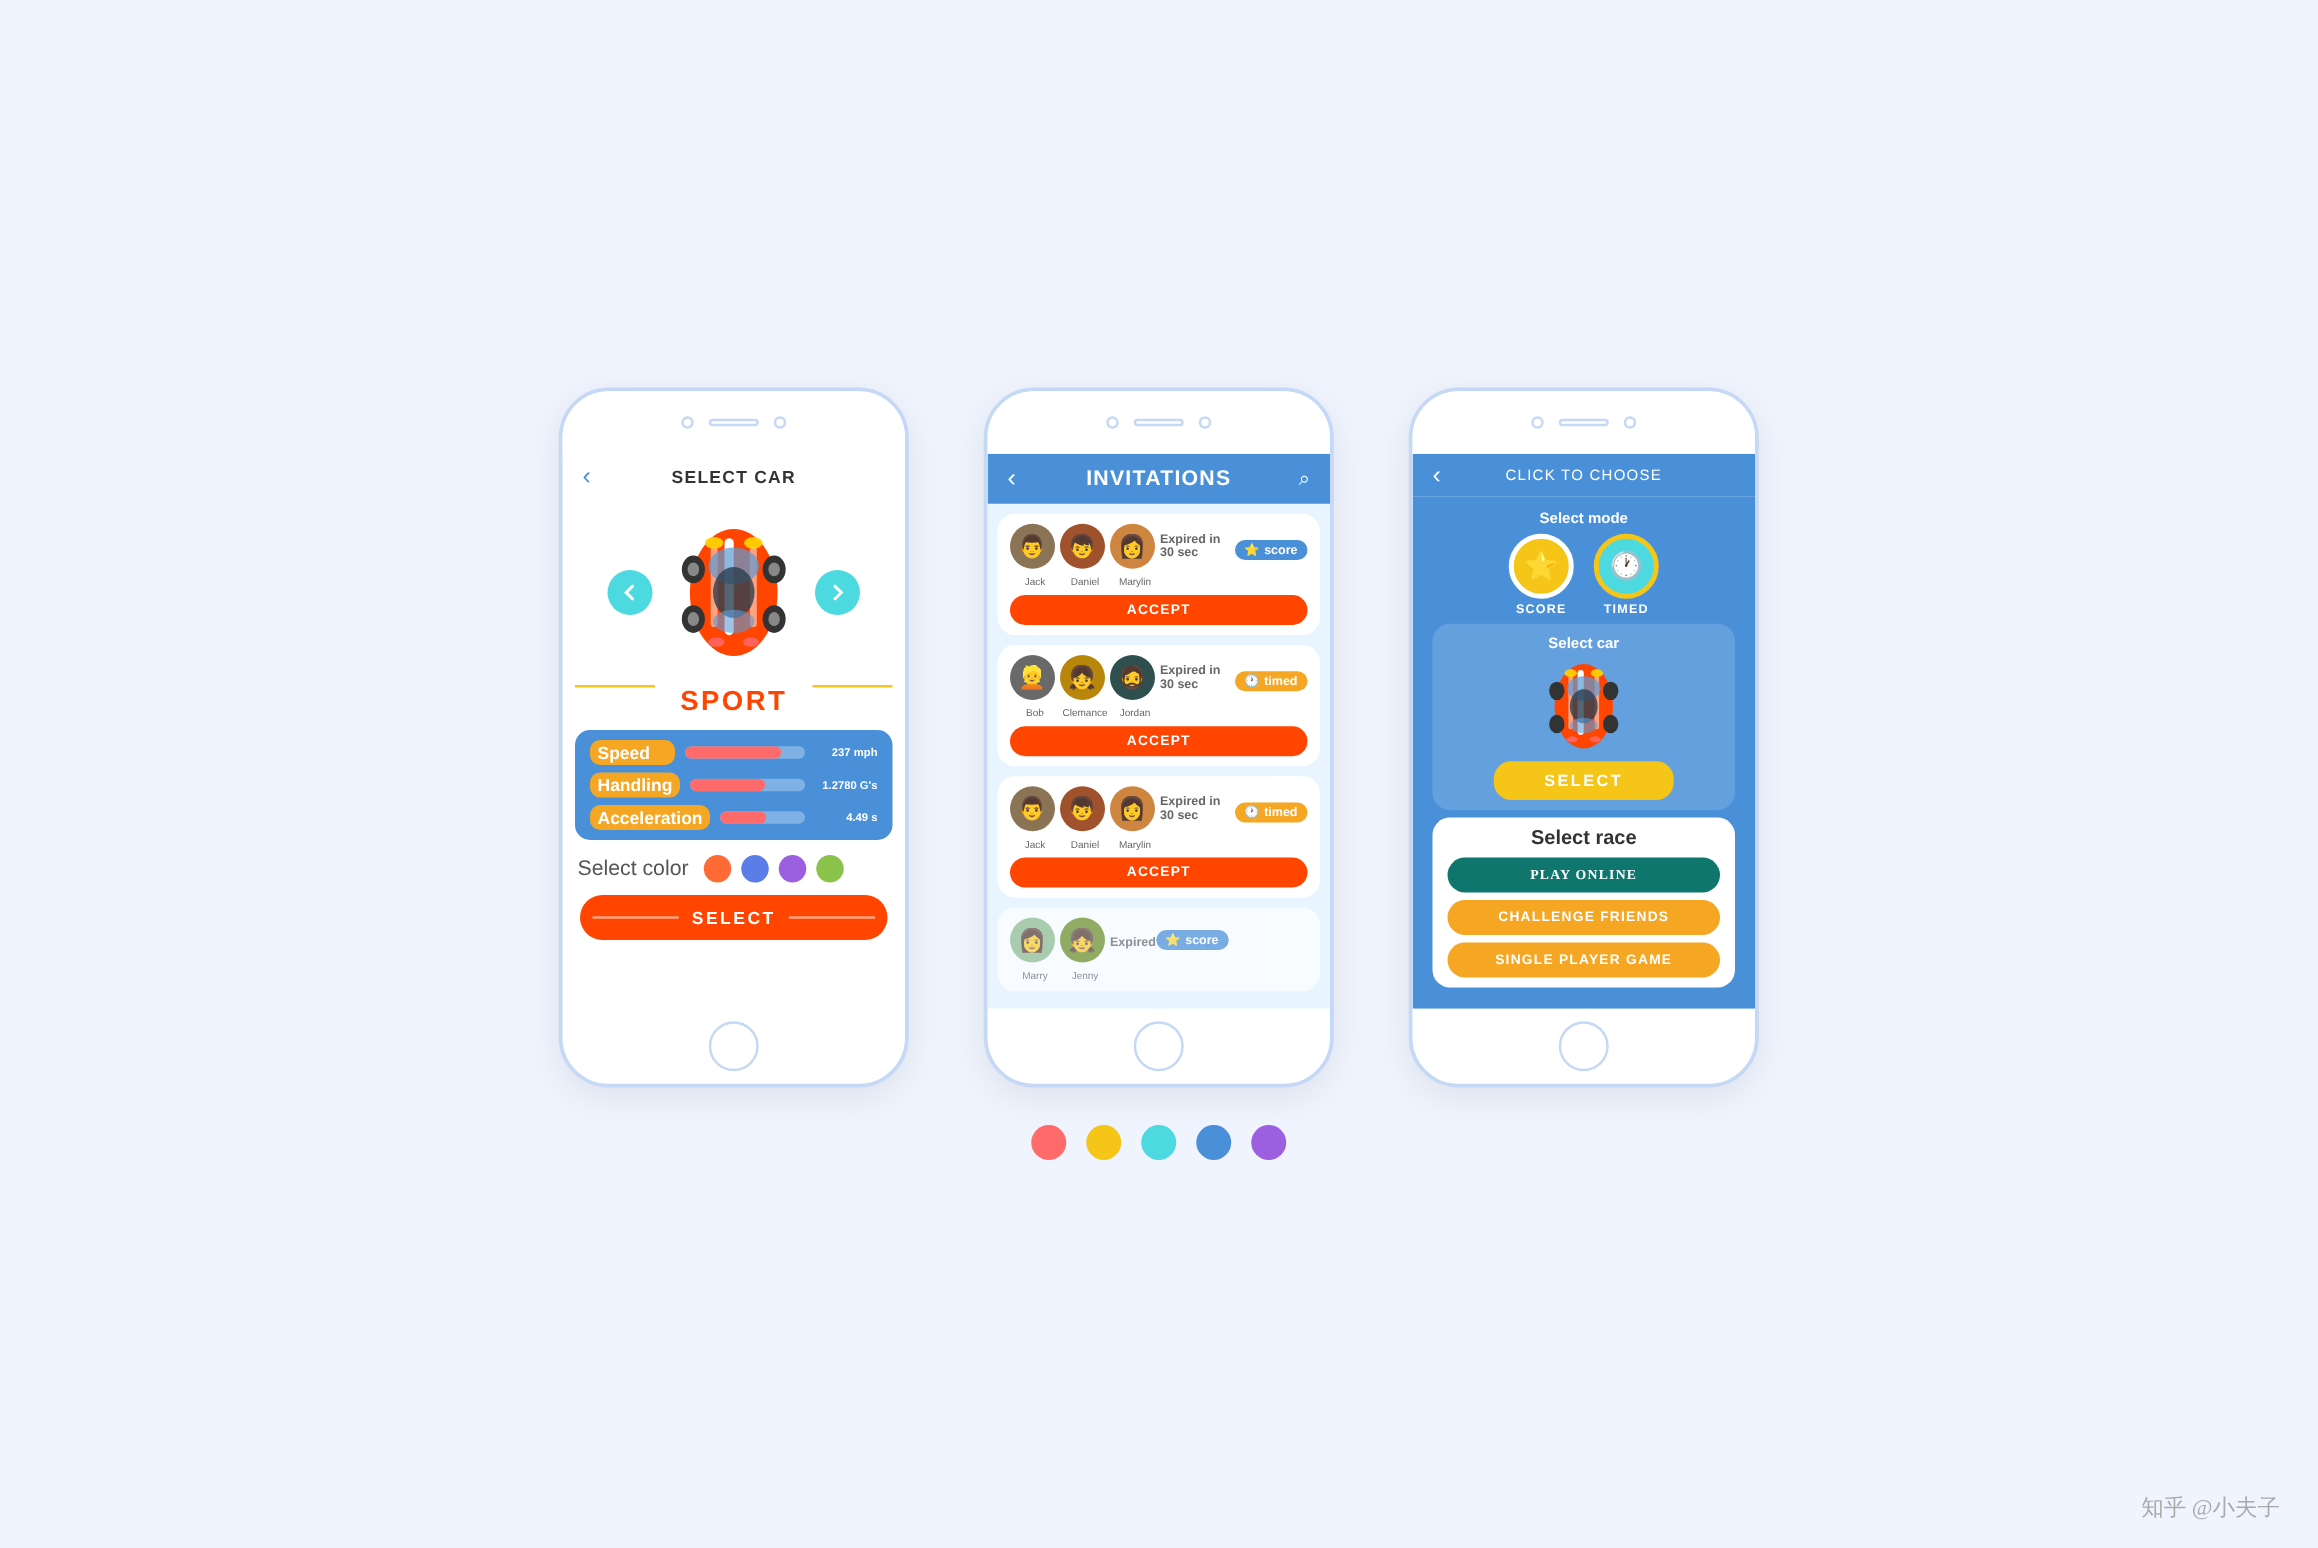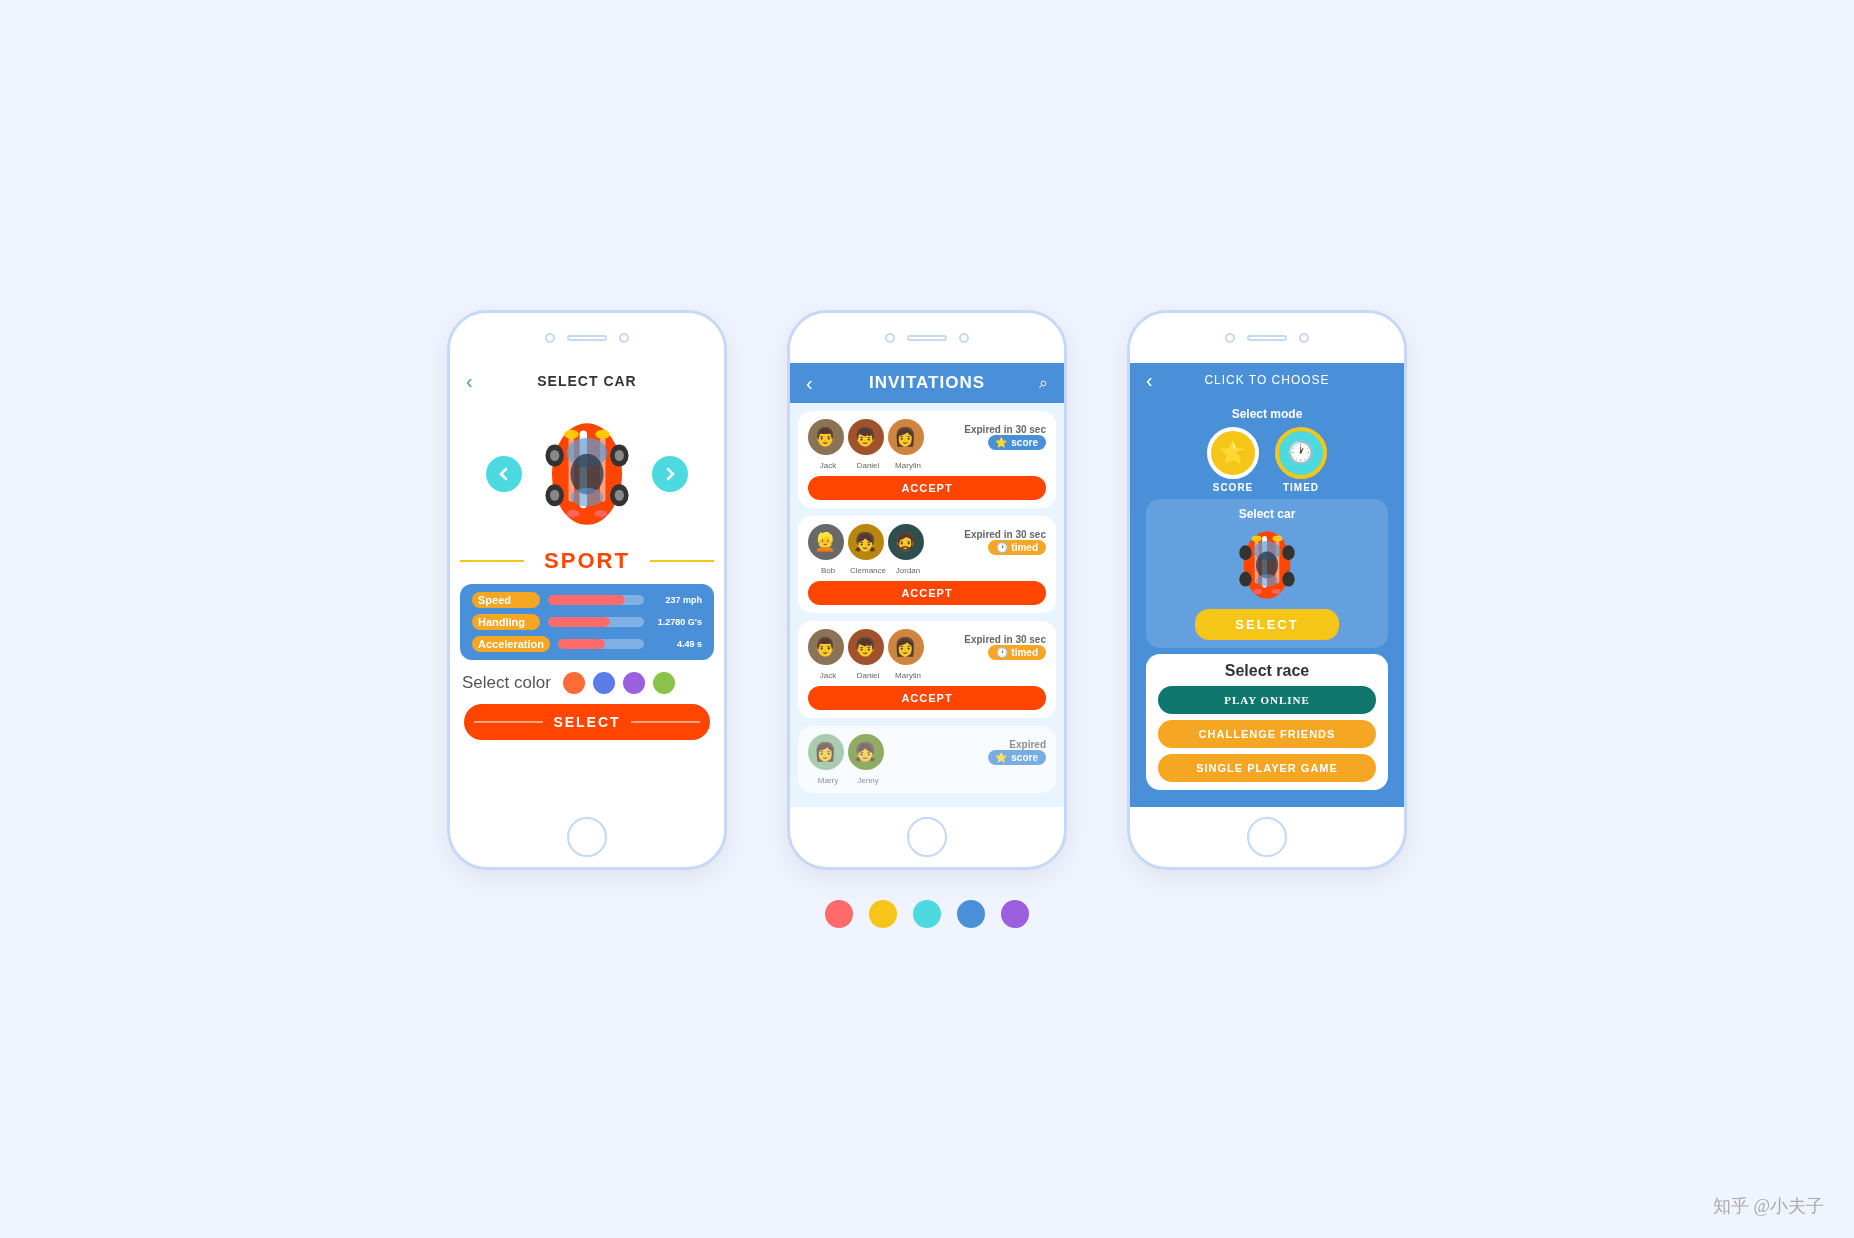--- a/index.html
+++ b/index.html
@@ -128,21 +128,21 @@
       display: flex;
       align-items: center;
       justify-content: center;
     }
     .car-svg {
       width: 110px;
       height: 120px;
     }
     .p1-car-name-area {
       display: flex;
-      align-items: center;
+      align-items: flex-start;
       justify-content: center;
       gap: 10px;
       margin: 4px 0;
     }
     .p1-line {
       flex: 1;
       height: 2px;
       background: #f5c518;
       margin: 0 10px;
     }
@@ -162,21 +162,21 @@
       gap: 6px;
     }
     .p1-stat-row {
       display: flex;
       align-items: center;
       gap: 8px;
     }
     .p1-stat-label {
       background: #f5a623;
       color: white;
-      font-size: 11px;
+      font-size: 14px;
       font-weight: bold;
       padding: 2px 6px;
       border-radius: 8px;
       min-width: 68px;
     }
     .p1-stat-bar-bg {
       flex: 1;
       height: 10px;
       background: rgba(255,255,255,0.3);
       border-radius: 5px;
@@ -297,21 +297,21 @@
       background: #ccc;
       display: flex;
       align-items: center;
       justify-content: center;
       font-size: 18px;
       flex-shrink: 0;
     }
     .p2-invite-info {
       flex: 1;
       display: flex;
-      flex-direction: column;
+      flex-direction: row;
       align-items: flex-end;
     }
     .p2-expired-text {
       font-size: 10px;
       color: #666;
       font-weight: bold;
     }
     .p2-badge {
       display: flex;
       align-items: center;

